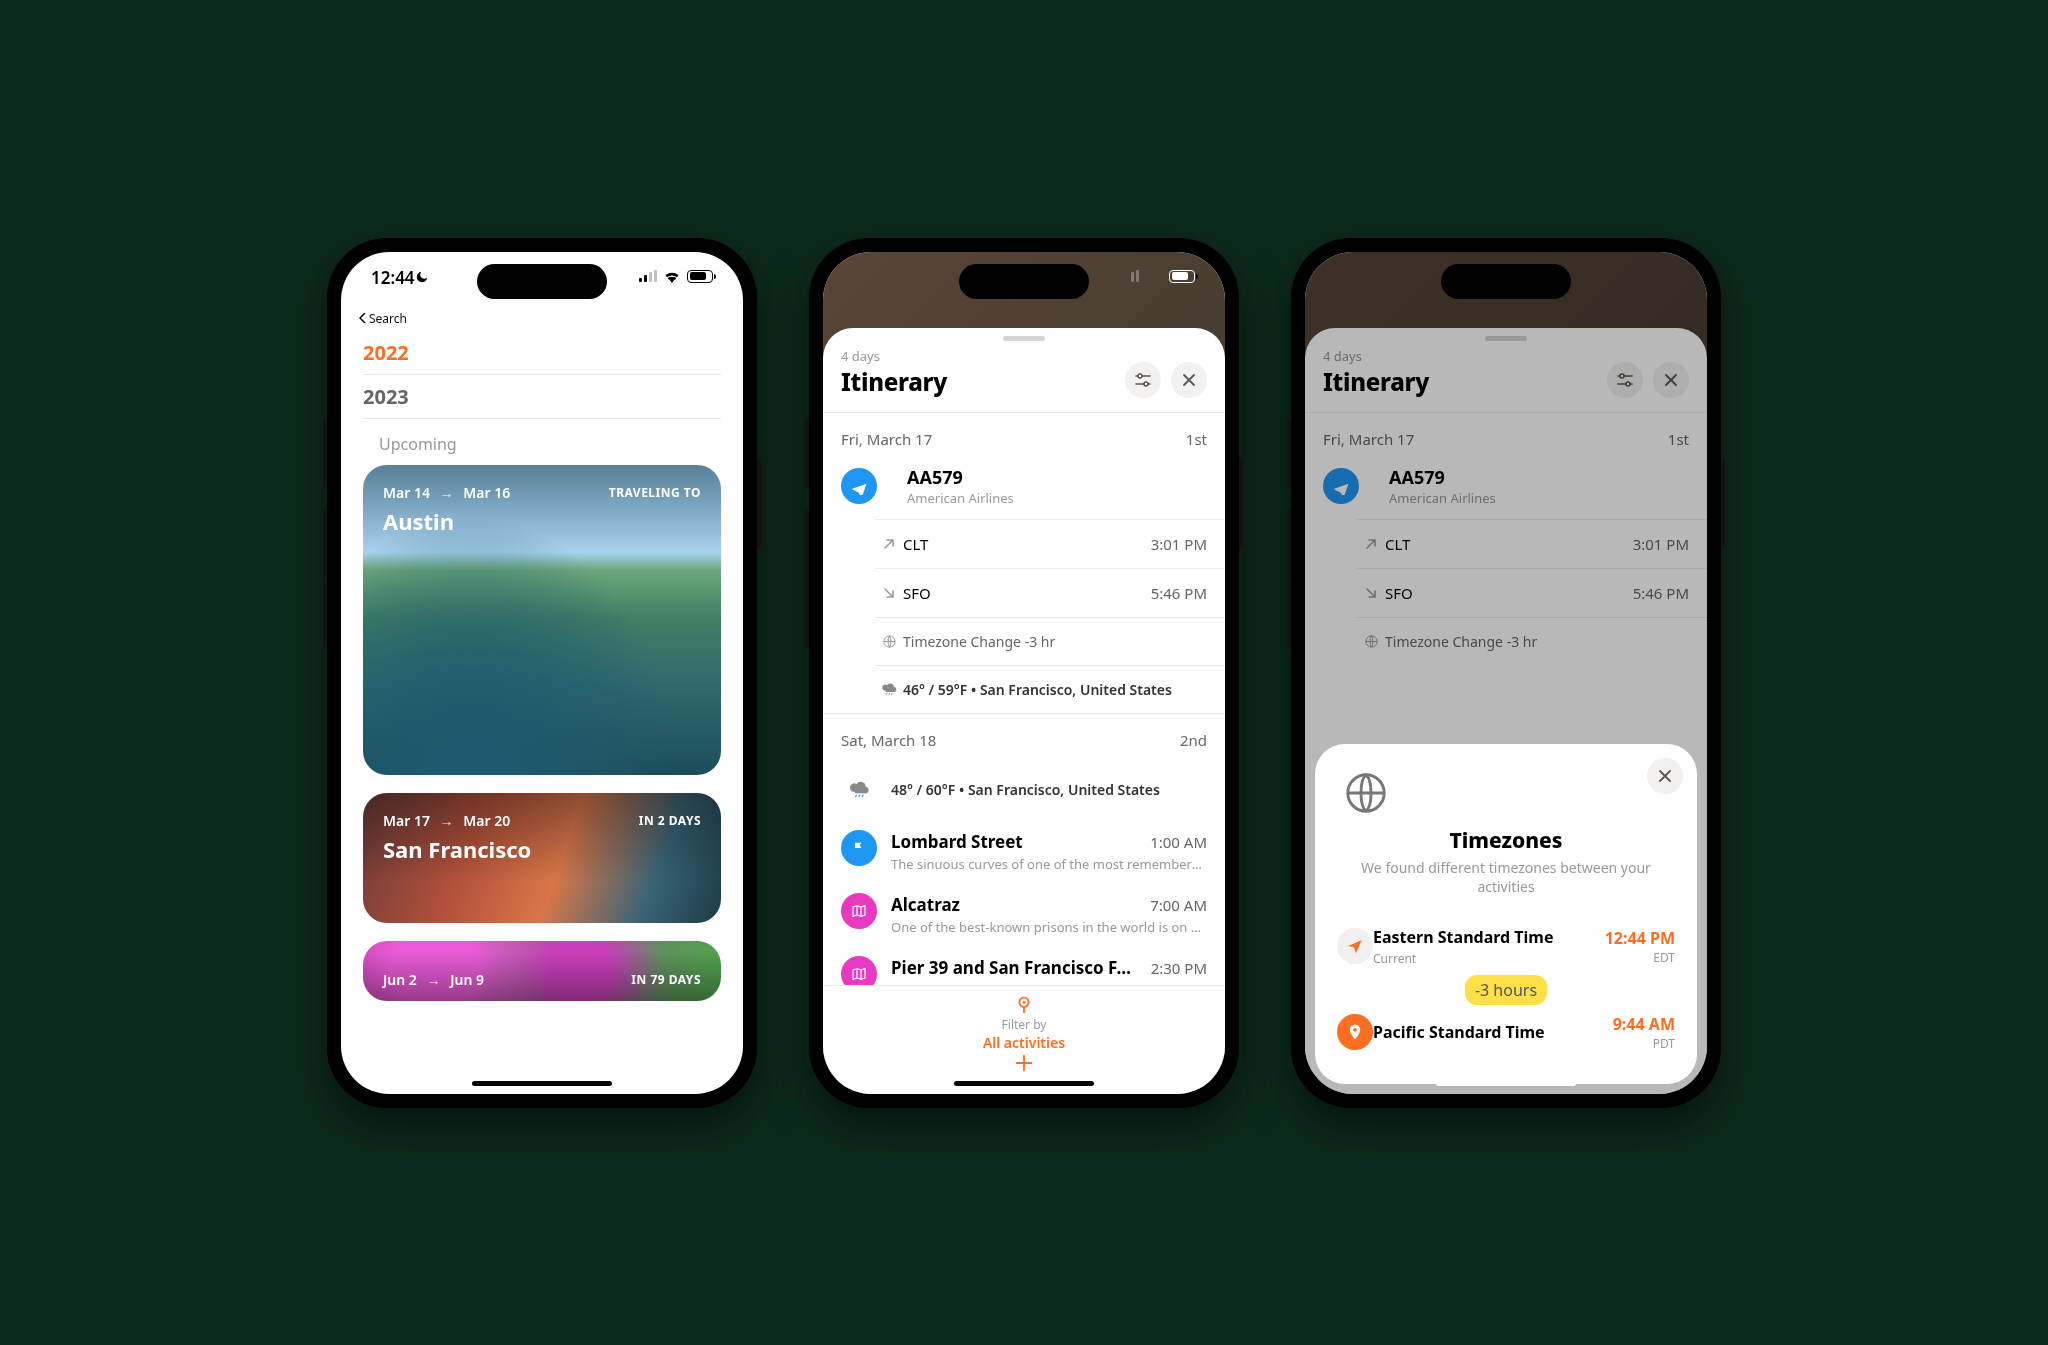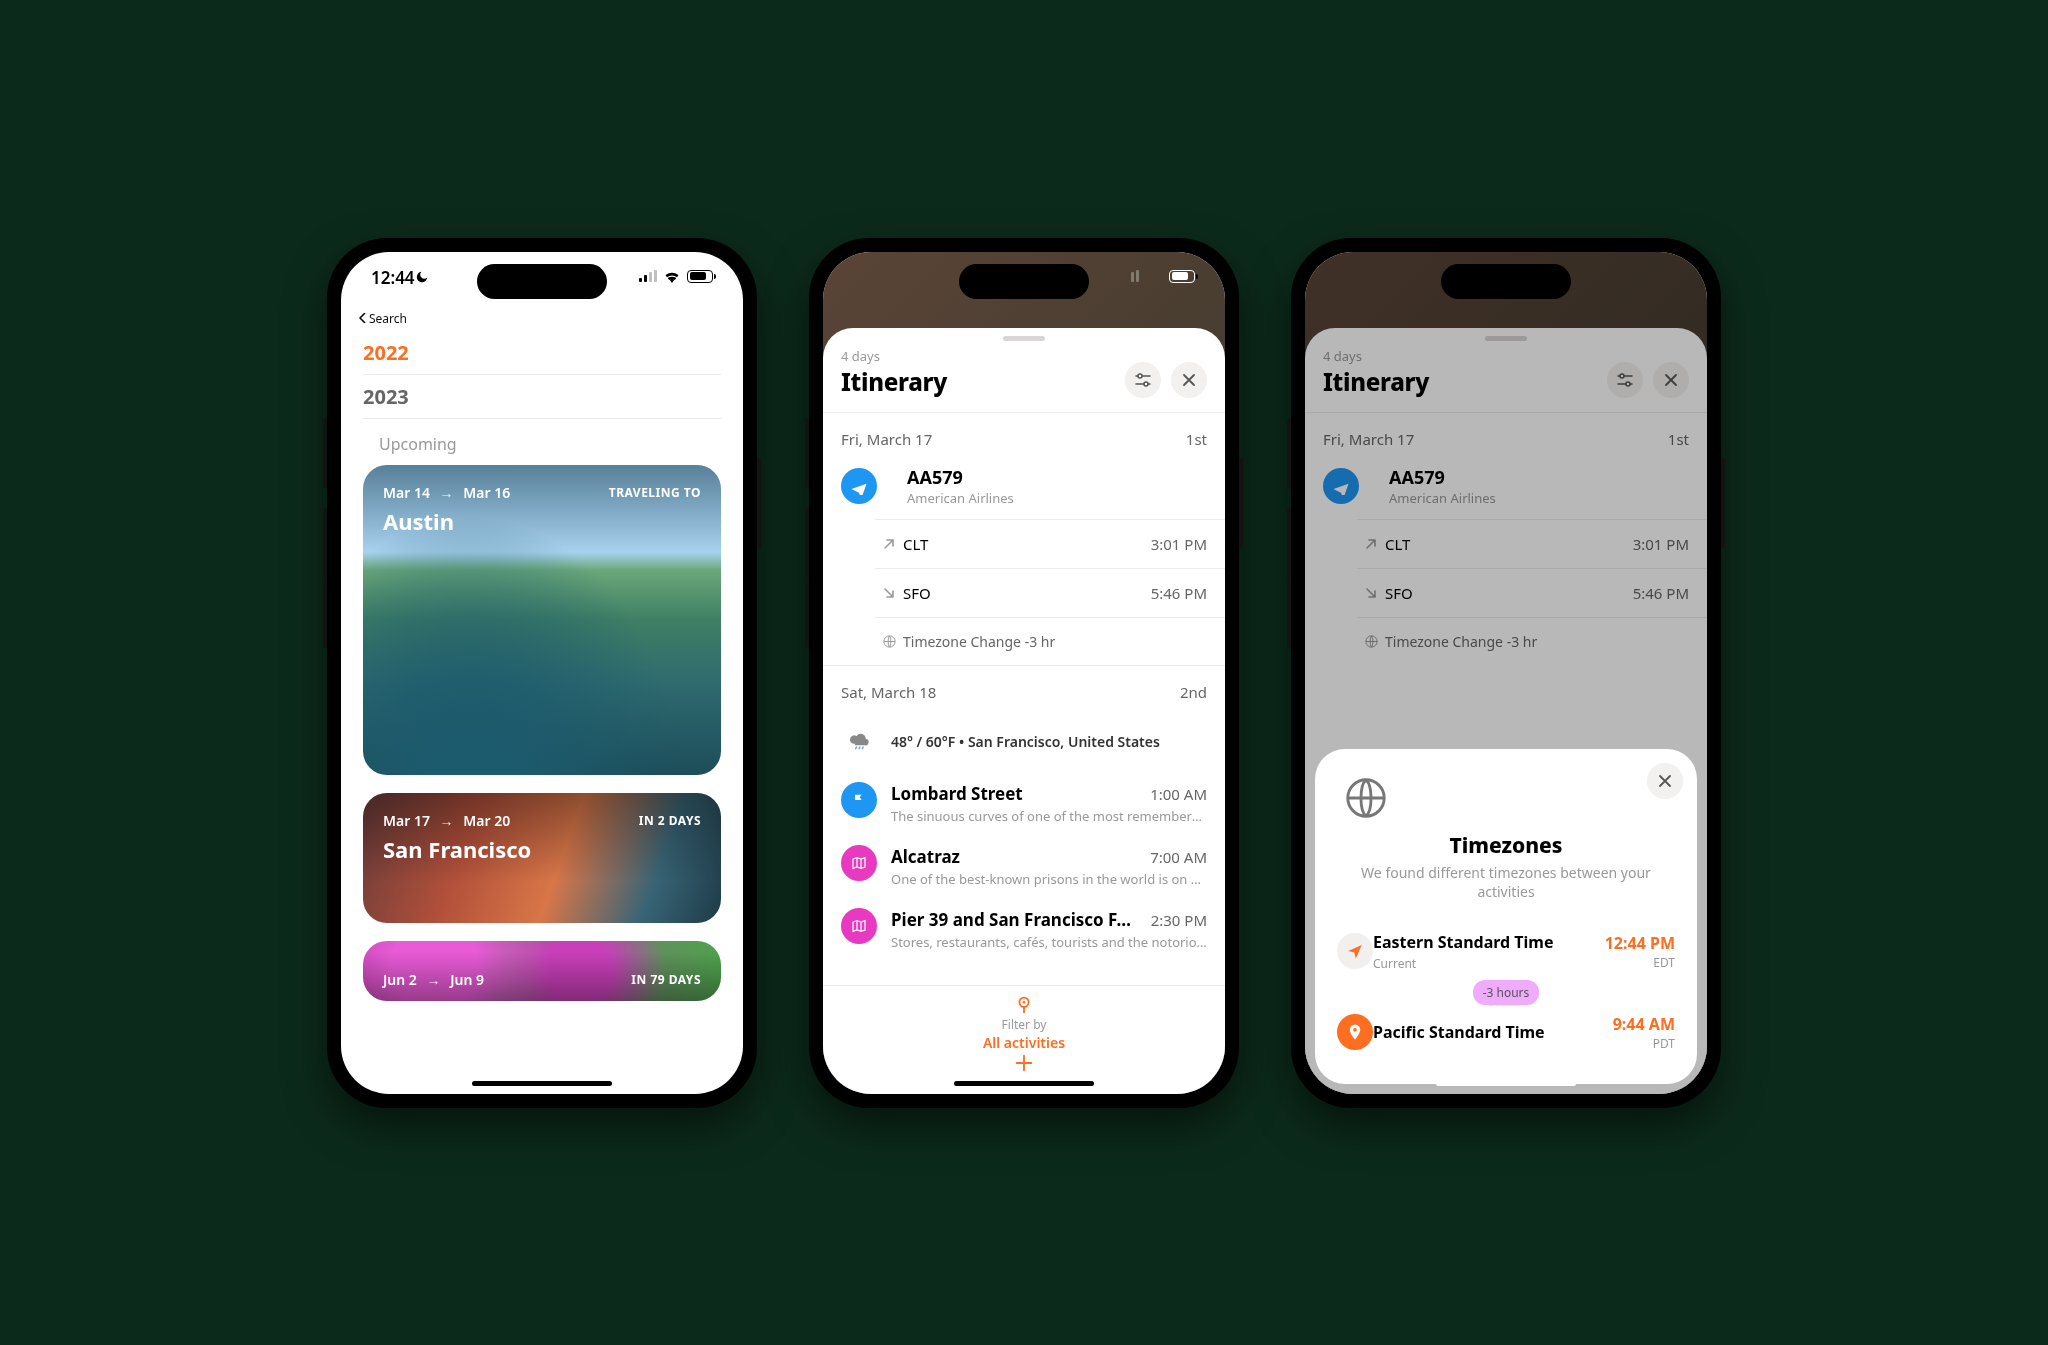--- a/index.html
+++ b/index.html
@@ -171,21 +171,21 @@
   .tz-head { text-align:center; padding: 8px 10px 18px; }
   .tz-head .t { font-size:21px; font-weight:800; margin-top:10px; }
   .tz-head .d { font-size:14px; color:var(--text3); margin-top:4px; }
   .tz-row { display:flex; align-items:center; gap:0; padding: 12px 4px; }
   .tz-row .txt { flex:1; }
   .tz-row .n { font-size:16px; font-weight:700; }
   .tz-row .s { font-size:12px; color:var(--text3); margin-top:2px; }
   .tz-row .time { text-align:right; }
   .tz-row .time .v { color: var(--orange); font-weight:700; font-size:16px; }
   .tz-row .time .z { color: var(--text3); font-size:12px; }
-  .tz-pill { margin:-4px auto; width:max-content; background:#f0abfc; color:#555; font-size:12px; padding:4px 10px; border-radius: 12px; }
+  .tz-pill { margin:-4px auto; width:max-content; background:#fde047; color:#555; font-size:16px; padding:4px 10px; border-radius: 12px; }
 
   svg { display:block; }
 </style>
 </head>
 <body>
 
 <div class="stage">
 
   <div class="phone">
     <div class="screen">
@@ -367,20 +367,29 @@
               <span class="val">5:46 PM</span>
             </div>
             <div class="row sub">
               <span class="ico">
                   <svg width="15" height="15" viewBox="0 0 24 24">
                     <circle cx="12" cy="12" r="9" fill="none" stroke="#999" stroke-width="1.6"></circle>
                     <path d="M3 12h18M12 3c3 3 3 15 0 18M12 3c-3 3-3 15 0 18" fill="none" stroke="#999" stroke-width="1.6"></path>
                   </svg>
                 </span>
               <span class="lab">Timezone Change -3 hr</span>
+            </div>
+            <div class="row sub">
+              <span class="ico">
+                  <svg width="16" height="15" viewBox="0 0 24 24">
+                    <path d="M7 14a5 5 0 1 1 2-9 6 6 0 0 1 11 3 4 4 0 0 1-1 8H7z" fill="#888"></path>
+                    <path d="M8 20l1-2M12 20l1-2M16 20l1-2" stroke="#5aa0e6" stroke-width="1.6" stroke-linecap="round"></path>
+                  </svg>
+                </span>
+              <span class="lab" style="font-weight:600;color:#333">46° / 59°F • San Francisco, United States</span>
             </div>
           </div>
 
           <div class="day-section">
             <div class="day-hdr">
               <span>Sat, March 18</span>
               <span>2nd</span>
             </div>
             <div class="weather-row">
               <div class="round" style="background:transparent">

